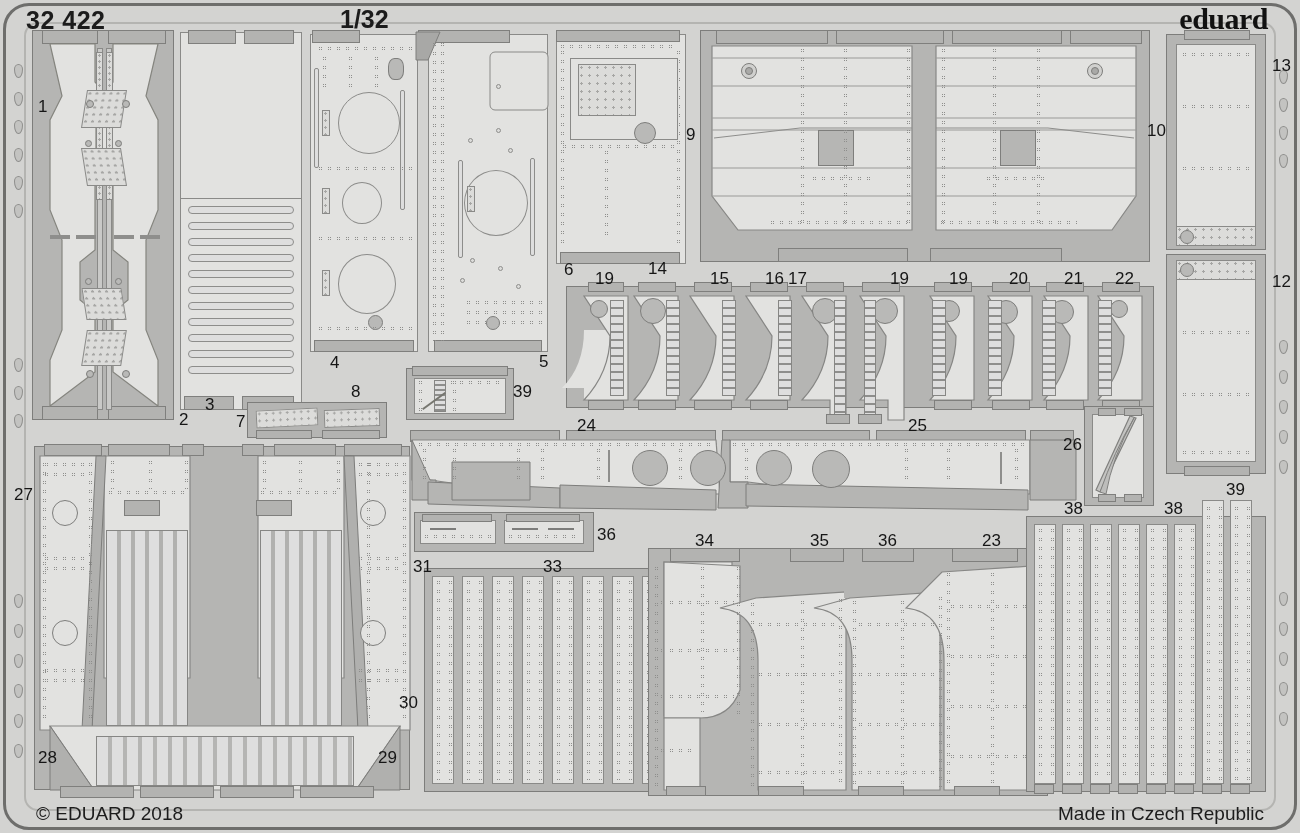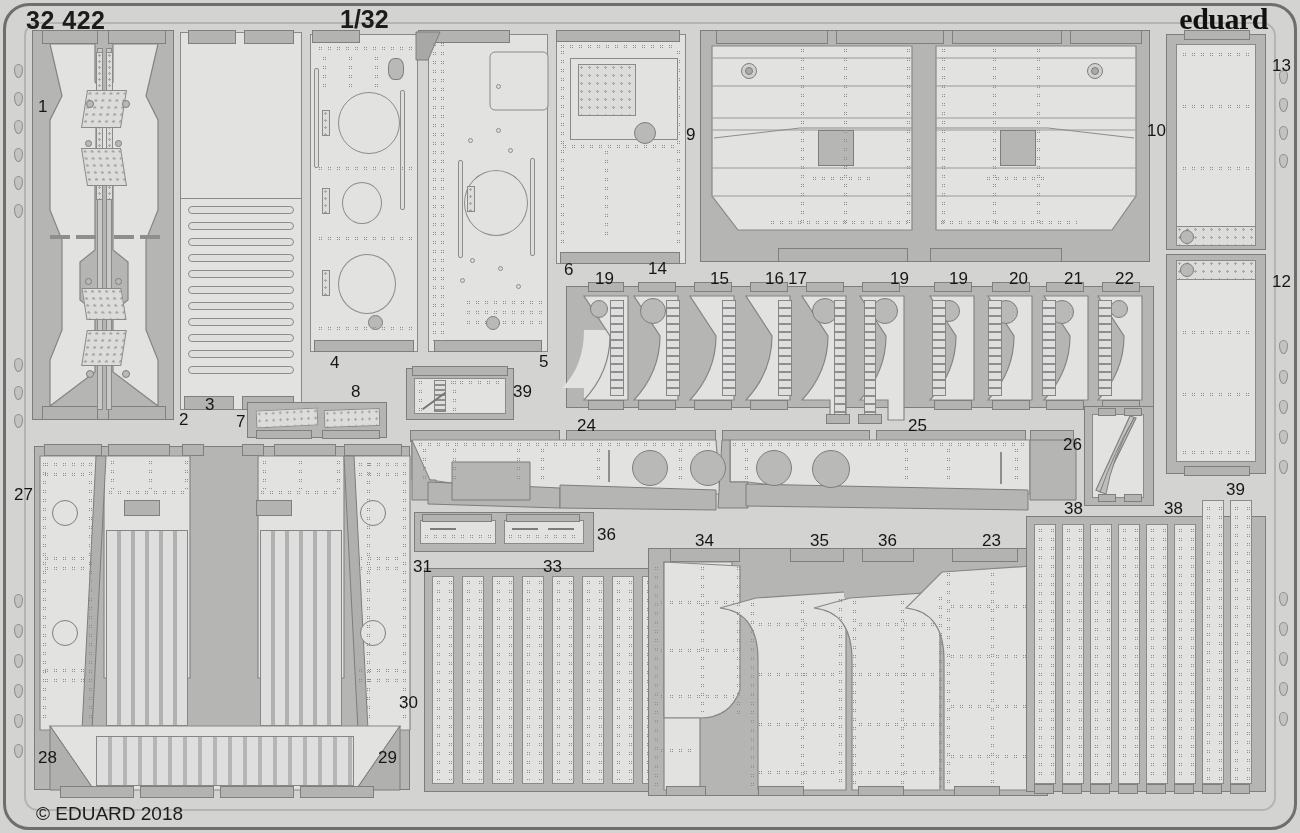--- a/index.html
+++ b/index.html
@@ -158,20 +158,21 @@
 
 <div id="sheet">
 
   <div id="fret-frame"></div>
   <div id="fret-inner-rail"></div>
 
   <div class="hdr-text" id="title-catno">32 422</div>
   <div class="hdr-text" id="title-scale">1/32</div>
   <div id="brand-logo">eduard</div>
   <div id="copyright">© EDUARD 2018</div>
+  <div id="made-in">Made in Czech Republic</div>
 
   <div class="grp">
     <div class="teardrop" style="left:14px;top:64px"></div>
     <div class="teardrop" style="left:14px;top:92px"></div>
     <div class="teardrop" style="left:14px;top:120px"></div>
     <div class="teardrop" style="left:14px;top:148px"></div>
     <div class="teardrop" style="left:14px;top:176px"></div>
     <div class="teardrop" style="left:14px;top:204px"></div>
     <div class="teardrop" style="left:14px;top:358px"></div>
     <div class="teardrop" style="left:14px;top:386px"></div>

